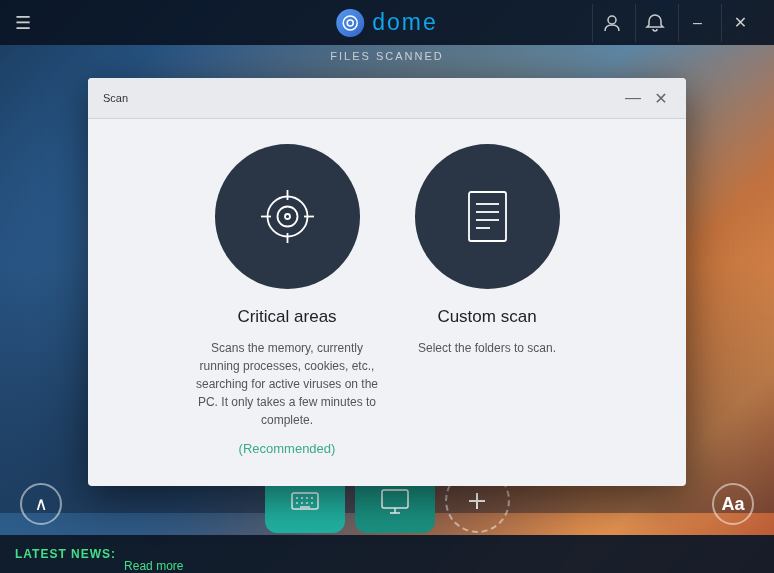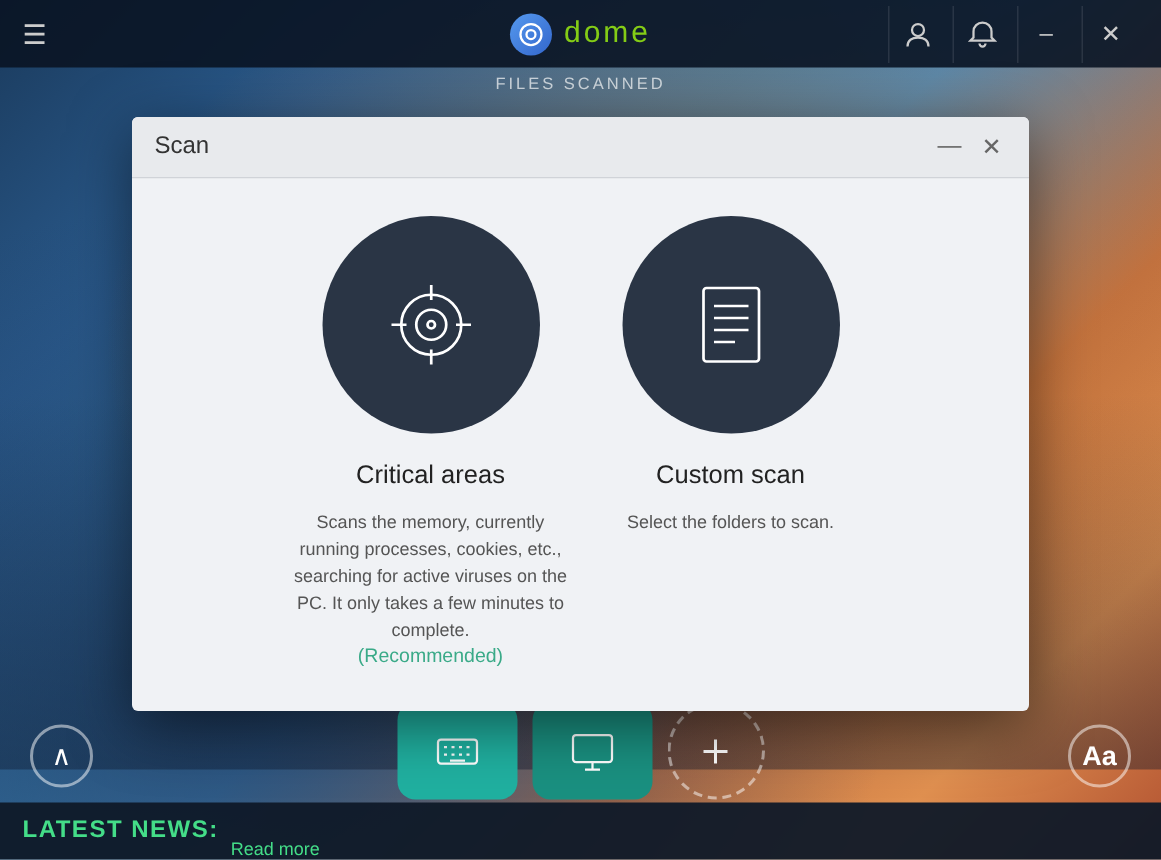--- a/index.html
+++ b/index.html
@@ -75,22 +75,22 @@
       background: linear-gradient(135deg, #5599ee, #3366cc);
       border-radius: 50%;
       display: flex;
       align-items: center;
       justify-content: center;
       font-size: 10px;
       color: white;
       font-weight: bold;
     }
     .app-name {
-      color: #84cc16;
-      font-size: 20px;
+      color: #0ea5e9;
+      font-size: 23px;
       font-weight: 300;
       letter-spacing: 2px;
       text-transform: lowercase;
     }
     .titlebar-right {
       display: flex;
       align-items: center;
       gap: 5px;
     }
     .titlebar-btn {
@@ -131,21 +131,21 @@
     .modal-titlebar {
       background: #e8eaed;
       padding: 10px 15px;
       display: flex;
       align-items: center;
       justify-content: space-between;
       border-bottom: 1px solid #d0d3d8;
       border-radius: 4px 4px 0 0;
     }
     .modal-title {
-      font-size: 16px;
+      font-size: 11px;
       color: #333;
       font-weight: 500;
     }
     .modal-controls {
       display: flex;
       gap: 8px;
     }
     .modal-control-btn {
       color: #666;
       font-size: 16px;
@@ -192,21 +192,21 @@
     }
     .scan-option-desc {
       font-size: 12px;
       color: #555;
       text-align: center;
       line-height: 1.5;
     }
     .scan-recommended {
       font-size: 13px;
       color: #3aaa88;
-      margin-top: 0;
+      margin-top: 12px;
       text-align: center;
     }
 
     
     .icon-svg {
       width: 65px;
       height: 65px;
       stroke: white;
       fill: none;
       stroke-width: 1.5;
@@ -295,21 +295,21 @@
       height: 38px;
       background: rgba(15,25,40,0.95);
       display: flex;
       align-items: center;
       padding: 0 15px;
       gap: 8px;
       z-index: 10;
     }
     .news-label {
       color: #44dd88;
-      font-size: 16px;
+      font-size: 12px;
       font-weight: bold;
       letter-spacing: 1px;
     }
     .news-text {
       color: rgba(255,255,255,0.85);
       font-size: 12px;
     }
     .news-readmore {
       color: #44dd88;
       font-size: 12px;

